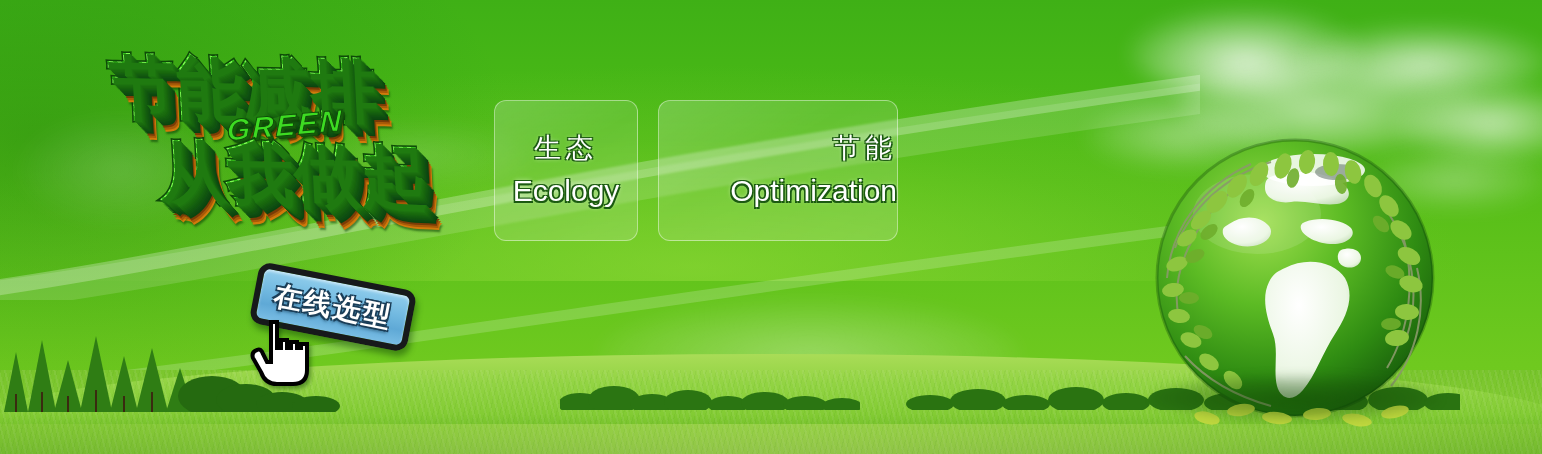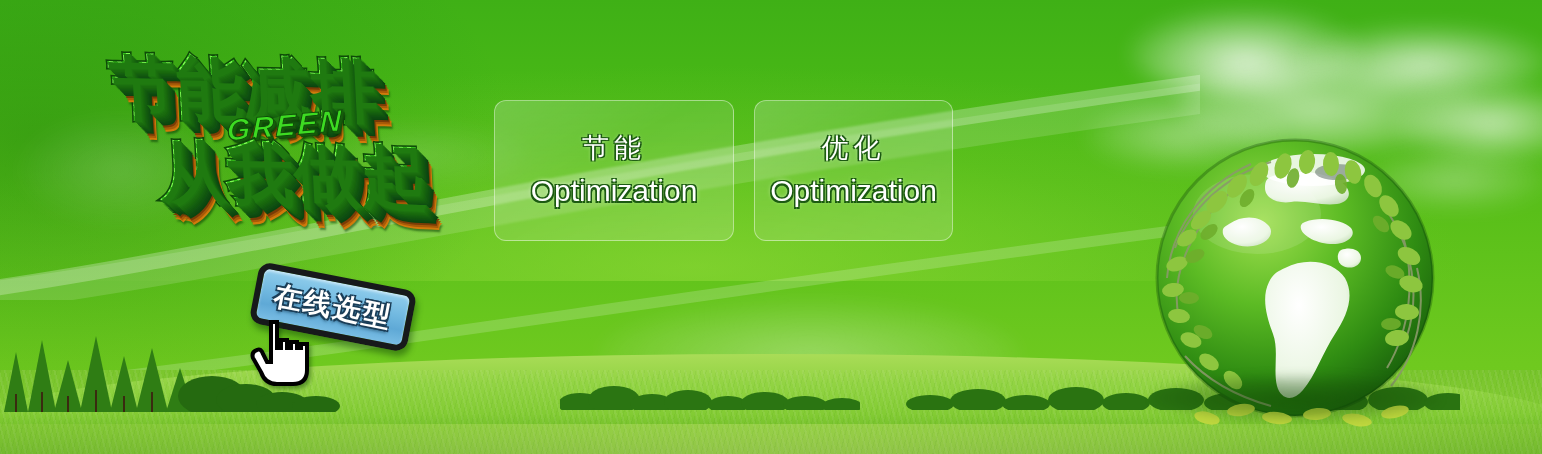--- a/index.html
+++ b/index.html
@@ -142,21 +142,21 @@
     box-sizing:border-box;
     height:141px;
     border:1px solid rgba(255,255,255,.42);
     border-radius:12px;
     background:linear-gradient(150deg,rgba(255,255,255,.20) 0%,rgba(255,255,255,.10) 42%,rgba(255,255,255,.15) 100%);
     display:flex;flex-direction:column;align-items:center;justify-content:center;
     gap:14px;
     backdrop-filter:blur(1px);
   }
   .f1{width:144px;margin-right:20px;}
-  .f2{width:240px;margin-right:20px;}
+  .f2{width:240px;margin-right:32px;align-items:flex-end;}
   .f3{width:199px;}
   .f-cn{
     font-size:27px;color:#ffffff;letter-spacing:5px;line-height:1;
     text-shadow:-1.4px -1.4px 0 #1c5a12,1.4px -1.4px 0 #1c5a12,-1.4px 1.4px 0 #1c5a12,1.4px 1.4px 0 #1c5a12,0 0 4px rgba(255,255,255,.7);
   }
   .f-en{
     font-size:30px;color:#ffffff;line-height:1;
     text-shadow:-1.5px -1.5px 0 #1b5a11,1.5px -1.5px 0 #1b5a11,-1.5px 1.5px 0 #1b5a11,1.5px 1.5px 0 #1b5a11,0 0 5px rgba(255,255,255,.75);
   }
 
@@ -275,26 +275,26 @@
   <div class="cta">
     <div class="cta-body"></div>
     <div class="cta-label">在线选型</div>
   </div>
 
   <svg class="cursor-hand" viewBox="0 0 34 36">
     <path d="M11 2 h3 v13 h2 v-4 h3 v4 h2 v-3 h3 v3 h2 v-2 h3 v13 q0 7 -7 7 h-8 q-6 0 -8 -6 L2 20 q-1 -3 2 -4 q2 -1 3 2 l2 4 h2 z" fill="#ffffff" stroke="#000000" stroke-width="2" stroke-linejoin="miter"></path>
   </svg>
 
   <div class="features">
+    <div class="feature f1">
+      <div class="f-cn">生态</div>
+      <div class="f-en">Ecology</div>
+    </div>
     <div class="feature f2">
       <div class="f-cn">节能</div>
-      <div class="f-en">Optimization</div>
-    </div>
-    <div class="feature f3">
-      <div class="f-cn">优化</div>
       <div class="f-en">Optimization</div>
     </div>
   </div>
 
 
   <div class="globe-wrap">
     <div class="globe-shadow"></div>
     <svg width="300" height="300" viewBox="0 0 300 300">
       <defs>
         <radialGradient id="gsph" cx="38%" cy="30%" r="78%">

